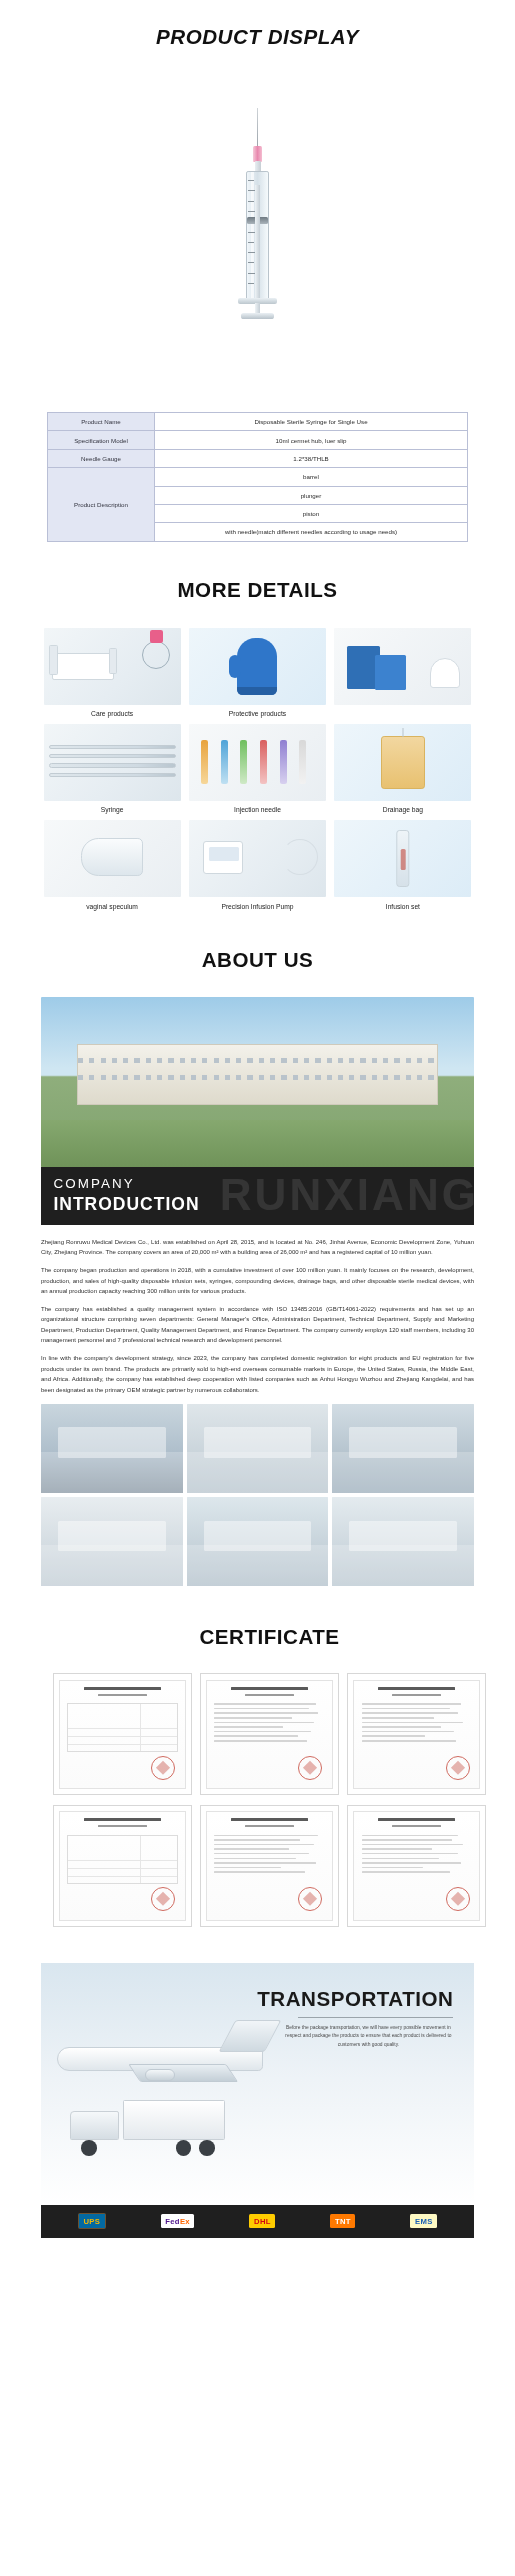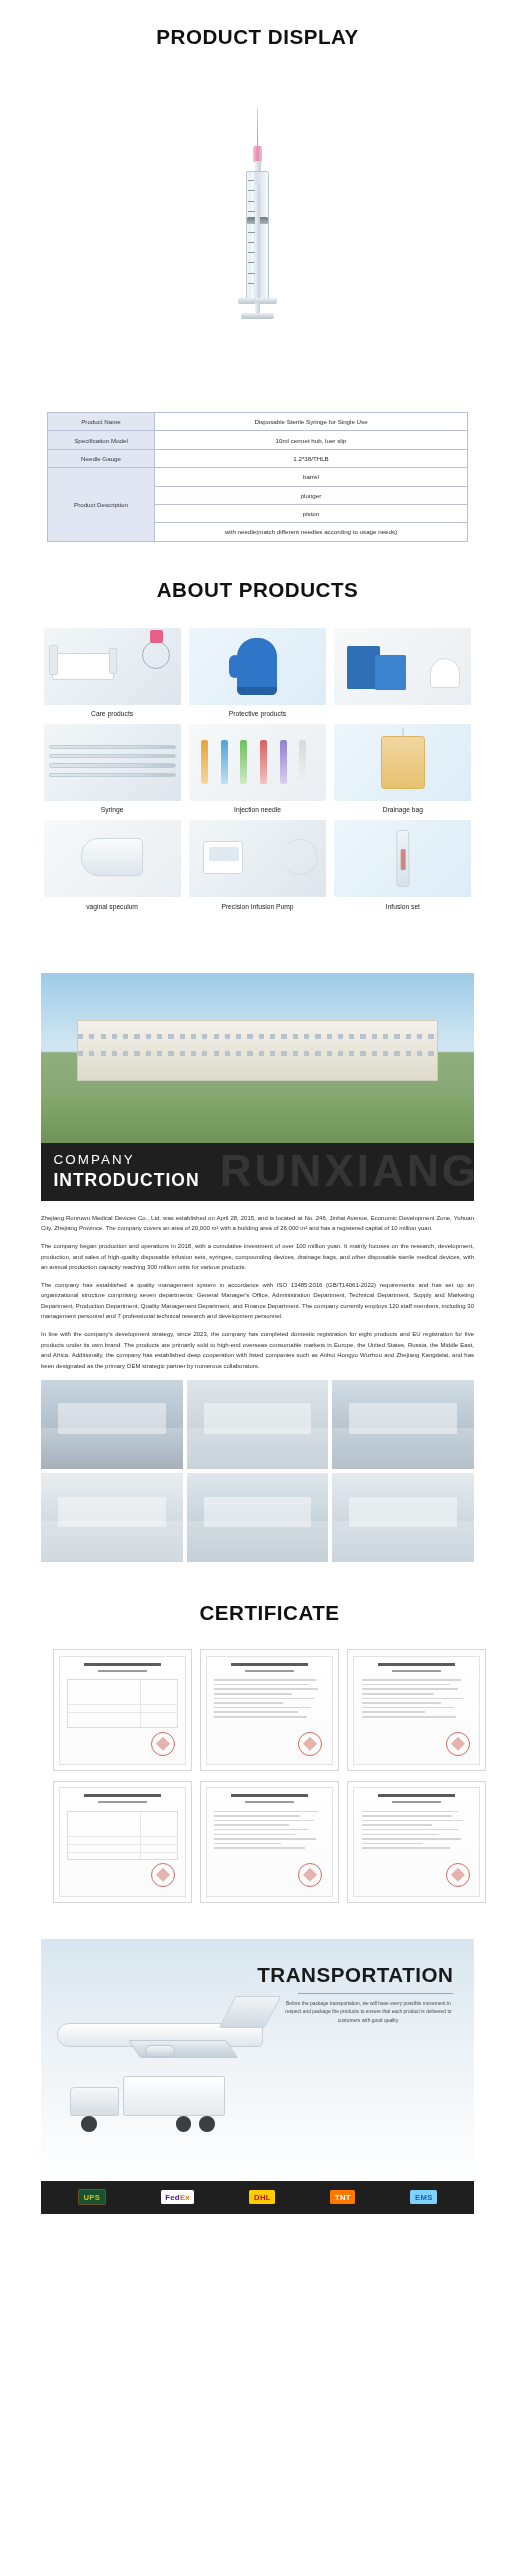--- a/index.html
+++ b/index.html
@@ -24,20 +24,21 @@
     font-weight: bold;
     letter-spacing: 0.5px;
     color: #111111;
     margin: 0;
     padding: 0;
   }
 
   
   .product-display {
     padding-top: 25px;
+    font-style: italic;
   }
   .display-image-wrap {
     margin-top: 36px;
     height: 268px;
     display: flex;
     align-items: center;
     justify-content: center;
   }
   .syringe-art {
     position: relative;
@@ -447,26 +448,26 @@
   }
   .logo-chip {
     font-size: 7.7px;
     font-weight: bold;
     letter-spacing: 0.3px;
     padding: 2.6px 4.6px;
     border-radius: 1.5px;
     color: #ffffff;
     white-space: nowrap;
   }
-  .chip-ups { background:#14532d; color:#f2b705; border:0.5px solid #6b5130; }
+  .chip-ups { background:#0369a1; color:#f2b705; border:0.5px solid #6b5130; }
   .chip-fedex { background:#ffffff; color:#4d148c; }
   .chip-fedex span { color:#ff6600; }
   .chip-dhl { background:#ffcc00; color:#d40511; }
   .chip-tnt { background:#ff7900; color:#ffffff; }
-  .chip-ems { background:#7dd3fc; color:#1a5fb4; }
+  .chip-ems { background:#fef9c3; color:#1a5fb4; }
 </style>
 </head>
 <body>
 
 <div class="page">
 
   <section class="product-display">
     <h2 class="section-title">PRODUCT DISPLAY</h2>
     <div class="display-image-wrap">
       <div class="syringe-art">
@@ -522,21 +523,21 @@
           <td class="value">piston</td>
         </tr>
         <tr>
           <td class="value">with needle(match different needles according to usage needs)</td>
         </tr>
       </tbody>
     </table>
   </section>
 
   <section class="more-products">
-    <h2 class="section-title">ABOUT PRODUCTS</h2>
+    <h2 class="section-title">MORE DETAILS</h2>
     <div class="products-grid">
 
       <div class="product-cell">
         <div class="product-thumb thumb-a">
           <div class="bed"></div>
           <div class="wheelchair"></div>
         </div>
         <div class="product-cap">Care products</div>
       </div>
 
@@ -608,20 +609,21 @@
         <div class="product-thumb thumb-b">
           <div class="infusion"></div>
         </div>
         <div class="product-cap">Infusion set</div>
       </div>
 
     </div>
   </section>
 
   <section class="about-us">
+    <h2 class="section-title">ABOUT US</h2>
 
     <div class="about-photo">
       <div class="building"></div>
       <div class="road"></div>
       <div class="lawn"></div>
     </div>
 
     <div class="company-band">
       <div class="ghost">RUNXIANG</div>
       <div class="line1">COMPANY</div>

